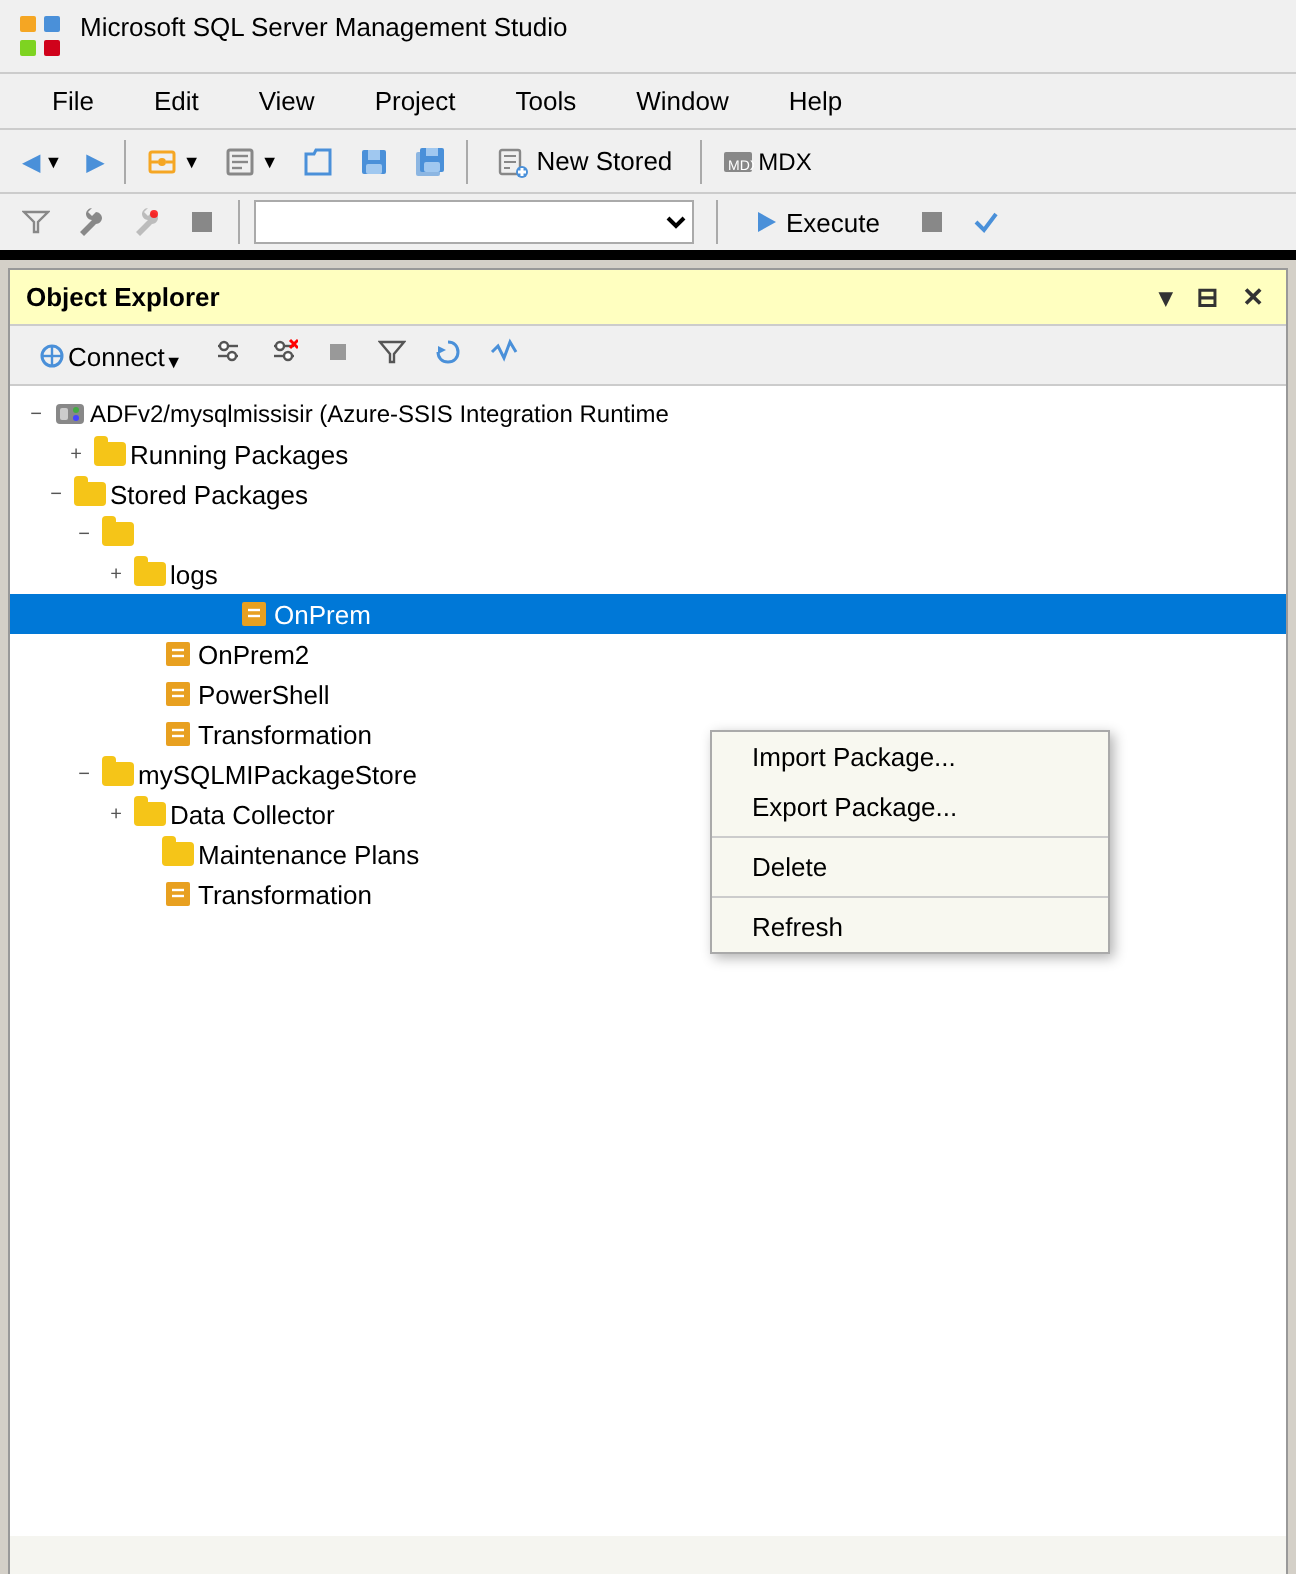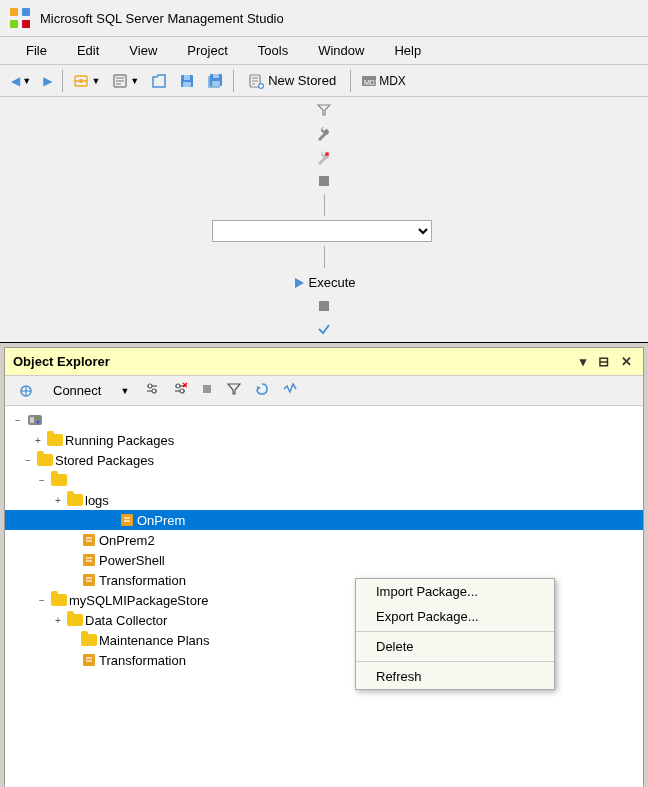--- a/index.html
+++ b/index.html
@@ -9,21 +9,20 @@
       background: #d4d0c8;
       width: 648px;
       height: 787px;
       overflow: hidden;
     }
 
     
     .title-bar {
       background: #f0f0f0;
       display: flex;
-      align-items: center;
       padding: 6px 8px;
       gap: 8px;
       border-bottom: 1px solid #ccc;
     }
     .title-bar-icon {
       width: 24px;
       height: 24px;
     }
     .title-bar-text {
       font-size: 13px;
@@ -87,23 +86,22 @@
       font-size: 13px;
     }
 
     
     .toolbar2 {
       background: #f0f0f0;
       display: flex;
       align-items: center;
       padding: 3px 6px;
       gap: 4px;
-      border-bottom: 1px solid #000000;
+      border-bottom: 5px solid #000000;
       min-height: 30px;
-      flex-direction: column;
     }
     .execute-btn {
       display: flex;
       align-items: center;
       gap: 4px;
       padding: 2px 10px;
       cursor: pointer;
       background: transparent;
       border: 1px solid transparent;
       font-size: 13px;
@@ -164,22 +162,22 @@
       cursor: pointer;
       padding: 2px 4px;
       border: 1px solid transparent;
       border-radius: 2px;
       background: transparent;
       font-size: 12px;
       color: #333;
     }
     .connect-btn {
       display: flex;
-      align-items: center;
-      gap: 19px;
+      align-items: flex-end;
+      gap: 0;
       padding: 2px 6px;
       border: 1px solid transparent;
       cursor: pointer;
       background: transparent;
       font-size: 13px;
     }
 
     
     .tree-view {
       padding: 4px 0;
@@ -481,20 +479,21 @@
       <span class="tree-indent" style="width:4px;"></span>
       <span class="expand-icon">−</span>
       <span class="tree-icon">
         <svg width="16" height="16" viewBox="0 0 16 16">
           <rect x="1" y="3" width="14" height="10" rx="2" fill="#888"></rect>
           <rect x="3" y="5" width="4" height="6" rx="1" fill="#ccc"></rect>
           <circle cx="11" cy="6" r="1.5" fill="#4a4"></circle>
           <circle cx="11" cy="10" r="1.5" fill="#44f"></circle>
         </svg>
       </span>
+      <span class="tree-label" style="font-size:12px;">ADFv2/mysqlmissisir (Azure-SSIS Integration Runtime</span>
     </div>
 
     <div class="tree-item">
       <span class="tree-indent" style="width:24px;"></span>
       <span class="expand-icon">+</span>
       <span class="tree-icon">
         <div class="icon-folder"></div>
       </span>
       <span class="tree-label">Running Packages</span>
     </div>

